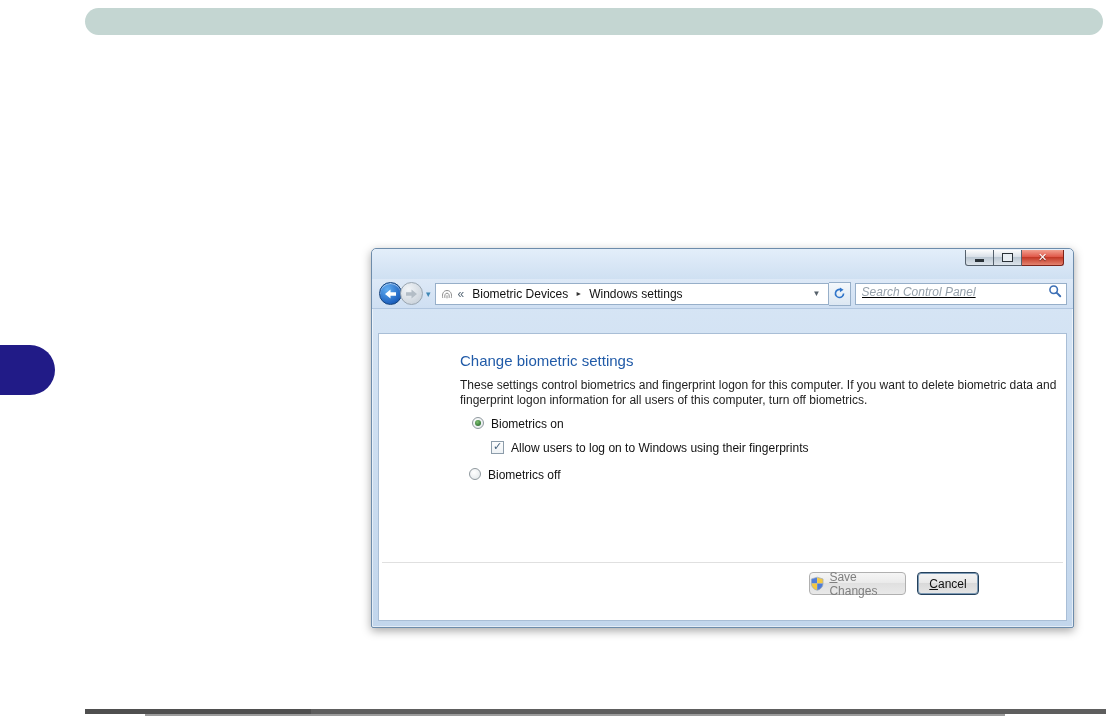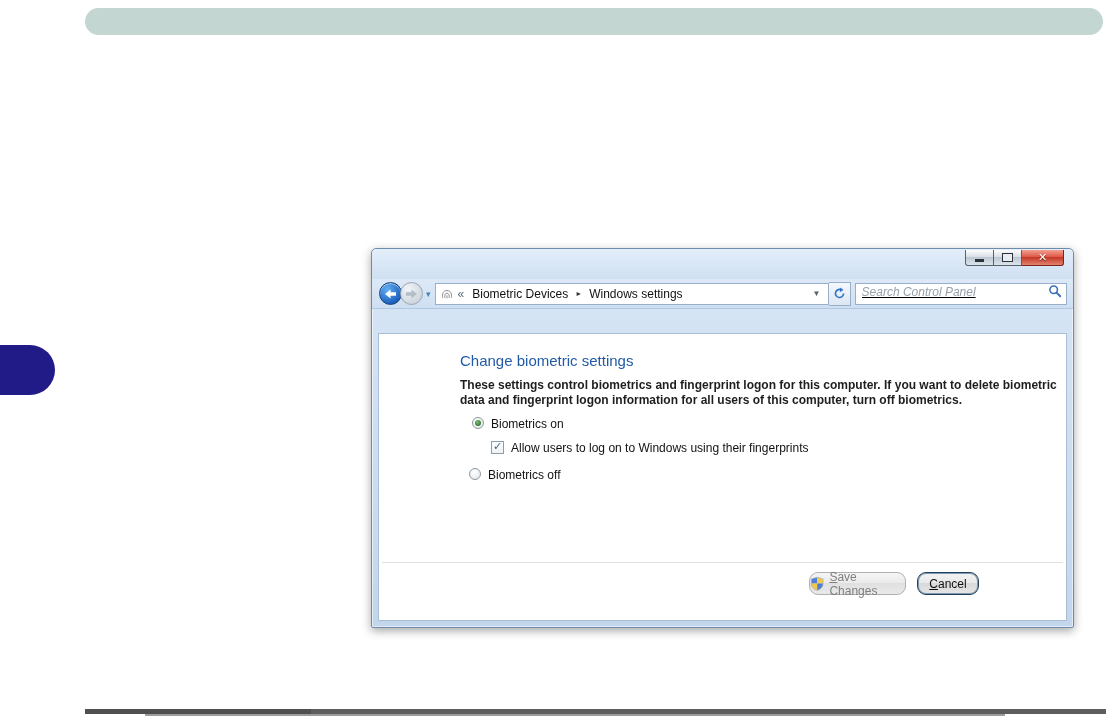--- a/index.html
+++ b/index.html
@@ -57,40 +57,40 @@
   .searchbox{height:22px;margin-left:4px;background:#fff;border:1px solid #97afc9;
       display:flex;align-items:flex-start;box-sizing:border-box;width:212px;flex:0 0 auto;padding:0 4px;text-decoration:underline;}
   .searchbox input{flex:1;border:none;outline:none;font-size:12px;min-width:0;
       font-family:"Liberation Sans","DejaVu Sans",sans-serif;color:#222;background:transparent;}
   .searchbox input::placeholder{color:#96a1ab;font-style:italic;}
 
   
   .content{position:absolute;left:6px;right:6px;top:60px;bottom:6px;background:#ffffff;
       border:1px solid #a9bed6;box-sizing:border-box;margin-top:24px;}
   .page-title{position:absolute;left:81px;top:18px;font-size:15px;color:#215ba8;}
-  .desc{position:absolute;left:81px;top:44px;width:618px;font-size:12px;line-height:15px;color:#1e1e1e;font-weight:bold;}
+  .desc{position:absolute;left:81px;top:44px;width:618px;font-size:12px;line-height:15px;color:#1e1e1e;}
 
   .opt-row{position:absolute;display:flex;align-items:flex-start;font-size:12px;color:#111;}
   .radio{width:12px;height:12px;border-radius:50%;border:1px solid #8f989e;box-sizing:border-box;
       background:radial-gradient(circle at 40% 35%,#ffffff,#dfe5e8);margin-right:7px;
       display:flex;align-items:center;justify-content:center;flex:0 0 auto;}
   .radio .dot{width:6px;height:6px;border-radius:50%;
       background:radial-gradient(circle at 40% 35%,#7cc06e,#2e6e33 80%);}
   .checkbox{width:13px;height:13px;border:1px solid #8c9caa;box-sizing:border-box;
       background:linear-gradient(#fdfdfd,#eef2f5);margin-right:7px;display:flex;
       align-items:center;justify-content:center;flex:0 0 auto;}
   .checkbox .tick{font-size:11px;font-weight:bold;color:#44617c;line-height:1;margin-top:-2px;}
 
   .warning{position:absolute;left:88px;top:170px;display:flex;}
   .warn-icon{flex:0 0 auto;margin:2px 4px 0 0;}
   .warn-text{font-size:12px;line-height:15px;color:#1e1e1e;}
 
   .btn-separator{position:absolute;left:3px;right:3px;top:228px;height:1px;background:#e0e0e0;}
 
-  .btn{position:absolute;top:238px;height:23px;box-sizing:border-box;border-radius:9px;
+  .btn{position:absolute;top:238px;height:23px;box-sizing:border-box;border-radius:4px;
       font-size:12px;display:flex;align-items:center;justify-content:center;
       font-family:"Liberation Sans","DejaVu Sans",sans-serif;}
   .btn-save{left:430px;width:97px;border:1px solid #b0b0b0;color:#7f7f7f;
       background:linear-gradient(#f5f5f5,#ebebeb 45%,#e0e0e0 50%,#e9e9e9);}
   .btn-save .shield{margin-right:5px;opacity:.9;}
   .btn-cancel{left:538px;width:62px;border:1px solid #24415c;color:#111;
       box-shadow:0 0 0 1px #7d9ab5 inset;
       background:linear-gradient(#f4f4f4,#e9e9e9 45%,#d9d9d9 50%,#e6e6e6);}
   .mnemonic{text-decoration:underline;}
 </style>

